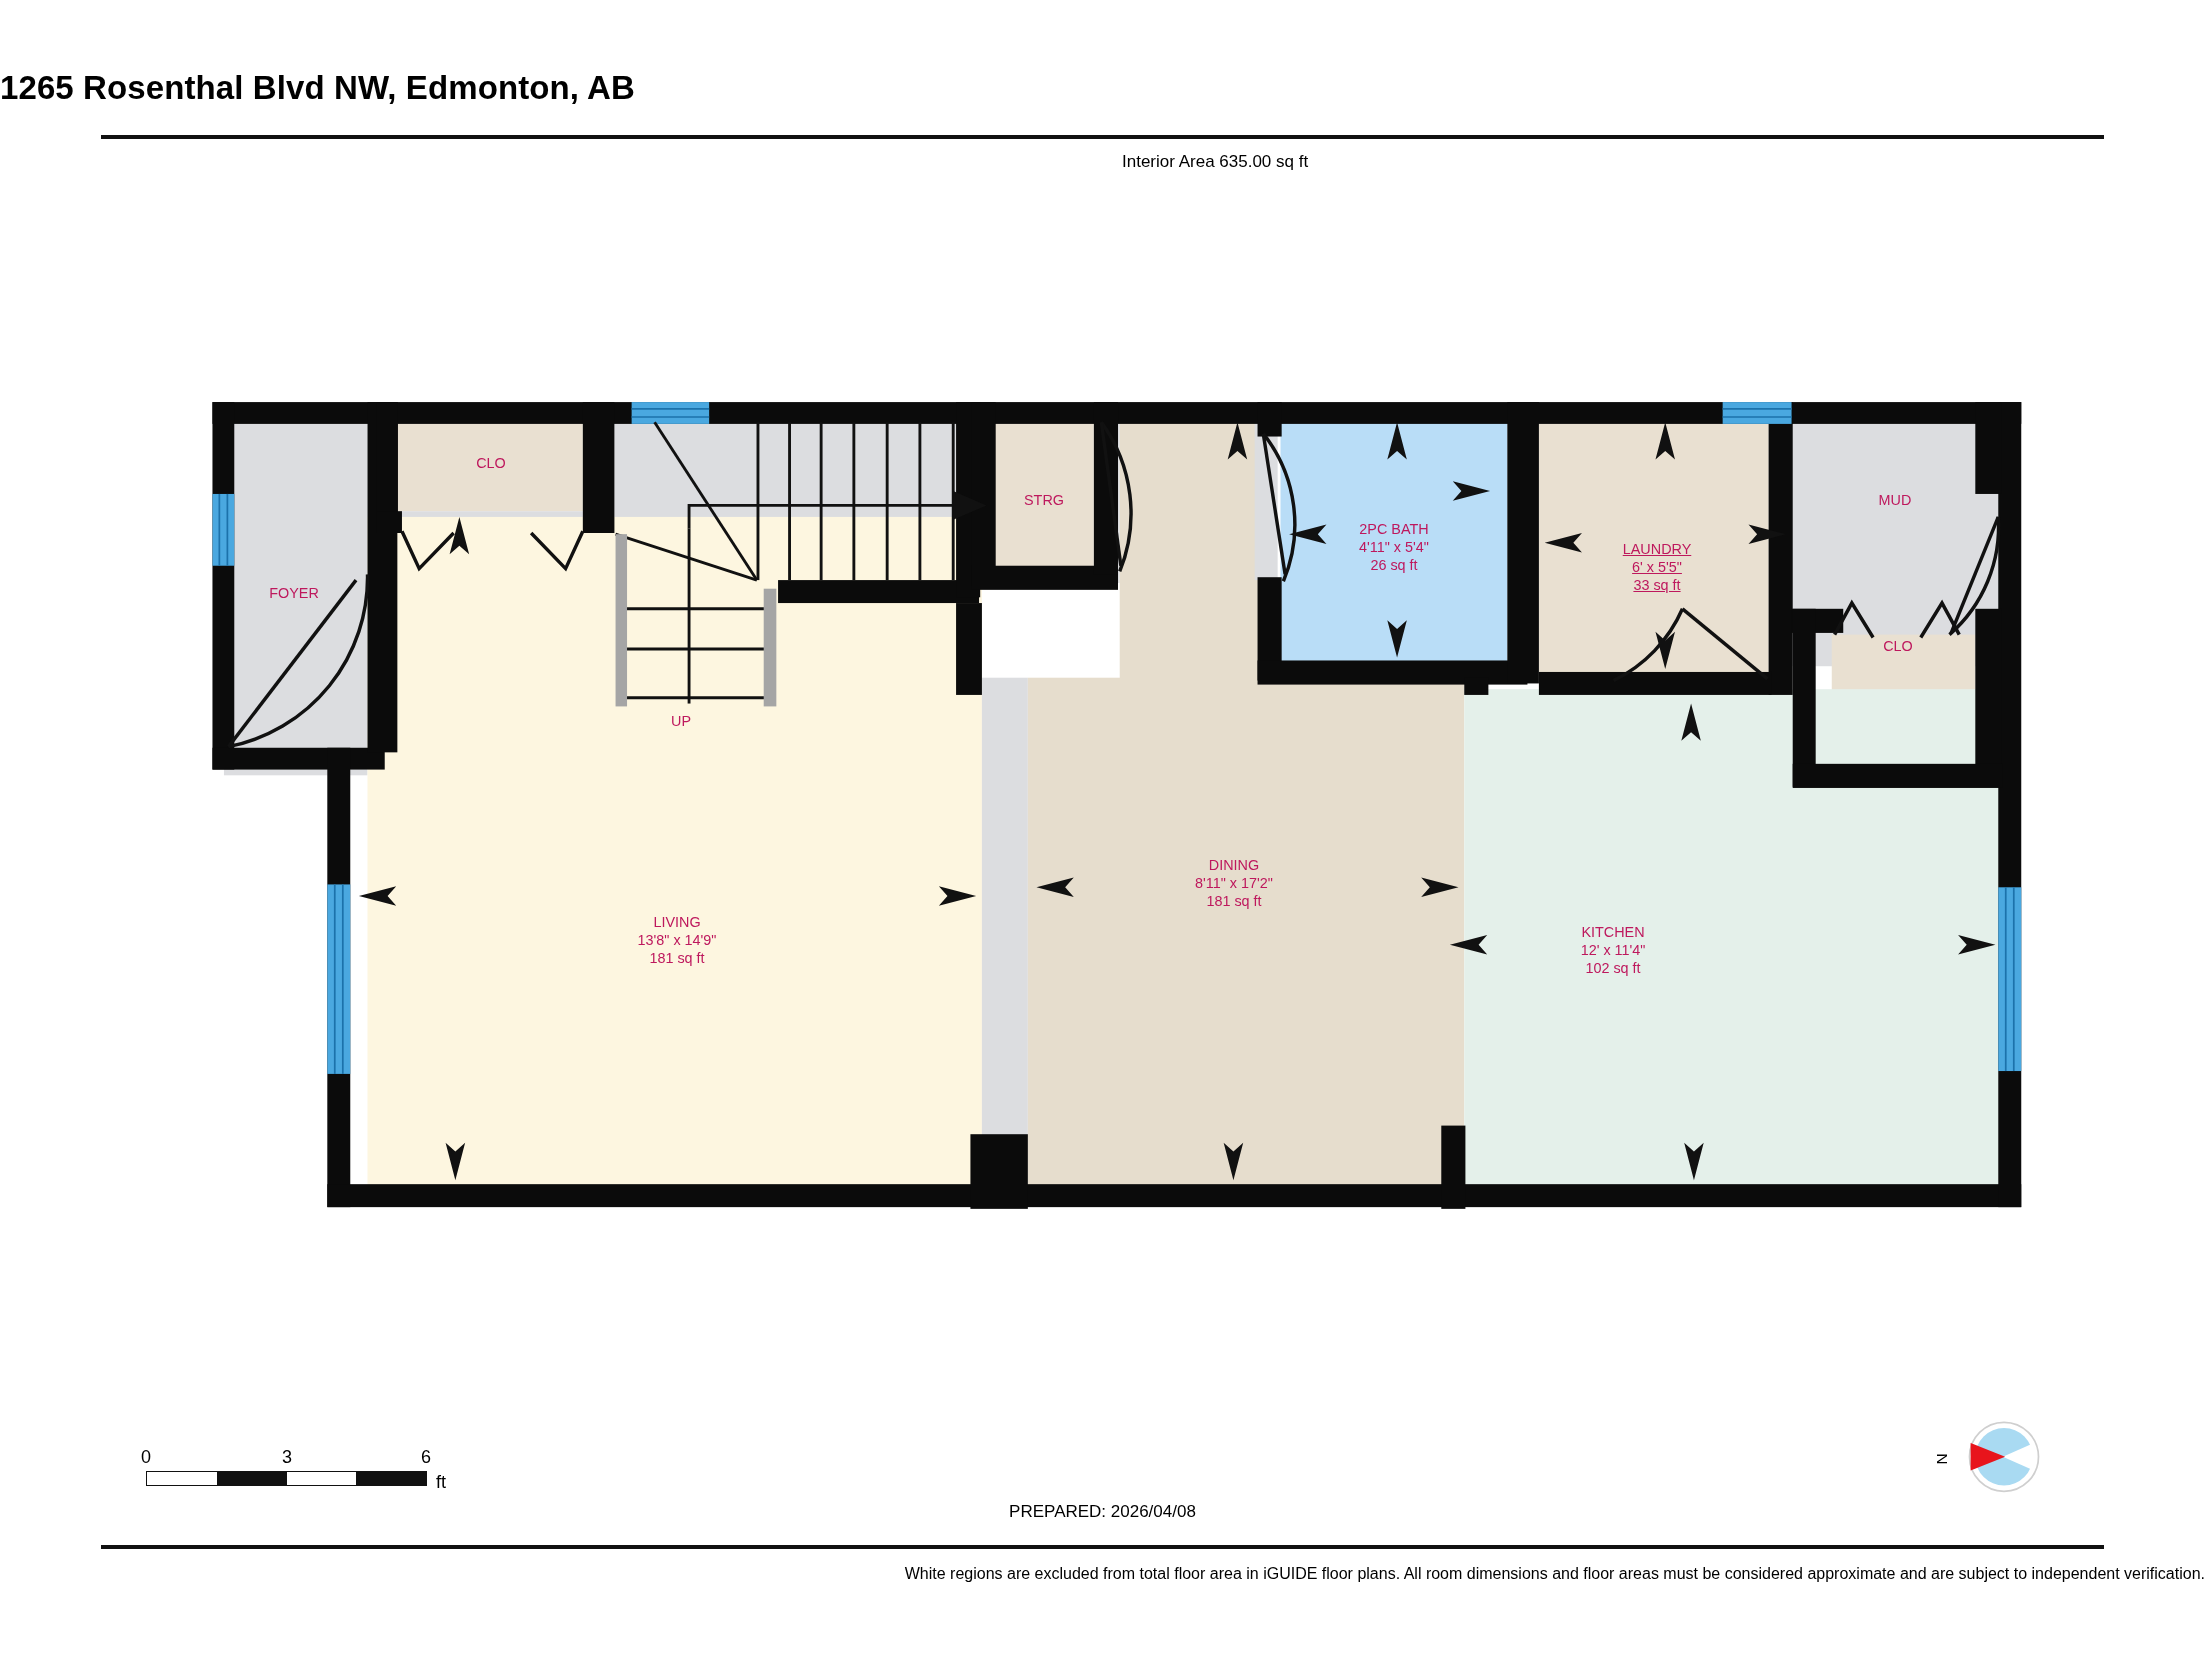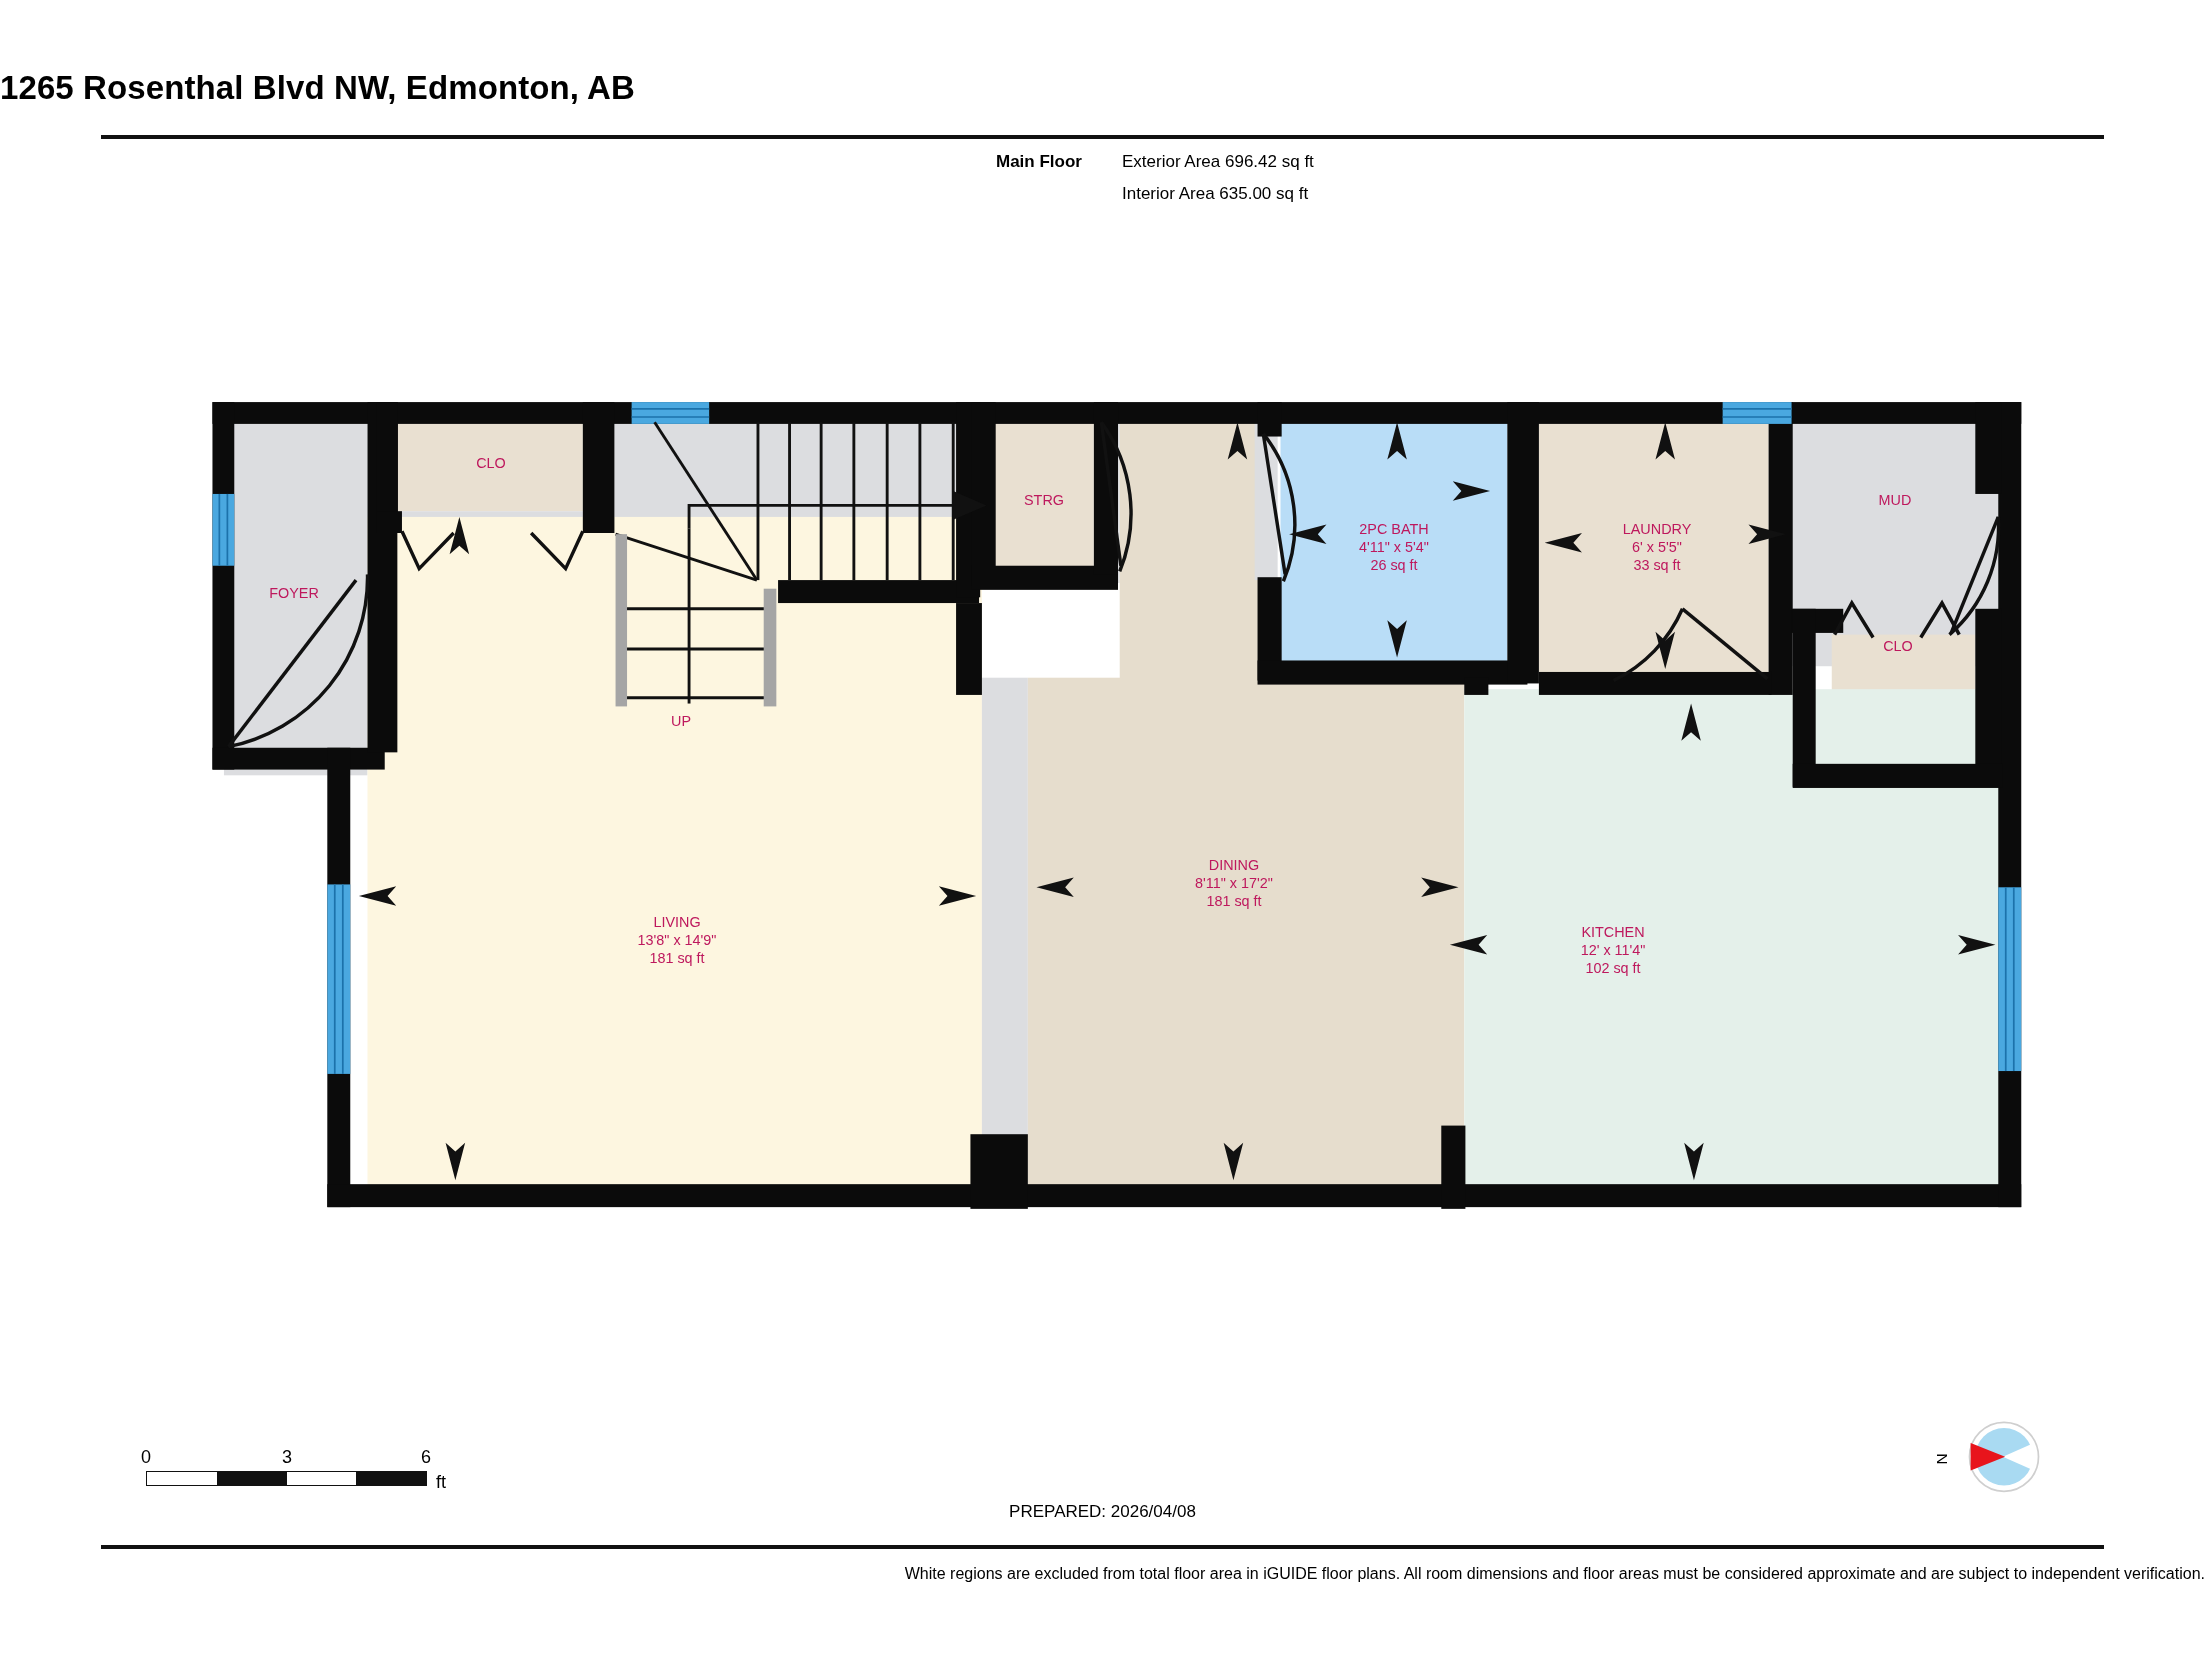--- a/index.html
+++ b/index.html
@@ -152,24 +152,20 @@
     pointer-events: none;
   }
 </style>
 </head>
 <body>
 
 <div id="header-title">1265 Rosenthal Blvd NW, Edmonton, AB</div>
 <div id="header-rule"></div>
 
 <div id="area-block">
-  <div class="area-row">
-    <div class="area-label">Main Floor</div>
-    <div class="area-val">Exterior Area 696.42 sq ft</div>
-  </div>
   <div class="area-row">
     <div class="area-label"></div>
     <div class="area-val">Interior Area 635.00 sq ft</div>
   </div>
 </div>
 
 <svg id="plan" viewBox="0 0 3840 2880" xmlns="http://www.w3.org/2000/svg">
 
   <rect x="390" y="730" width="250" height="620" fill="#dcdde0"></rect>
 
@@ -381,21 +377,21 @@
 <div class="rm-label" style="left:1044px; top:491px;">
   <div>STRG</div>
 </div>
 
 <div class="rm-label" style="left:1394px; top:520px;">
   <div>2PC BATH</div>
   <div>4'11" x 5'4"</div>
   <div>26 sq ft</div>
 </div>
 
-<div class="rm-label" style="left:1657px; top:520px;">
+<div class="rm-label" style="left:1657px; top:540px;text-decoration:underline;">
   <div>LAUNDRY</div>
   <div>6' x 5'5"</div>
   <div>33 sq ft</div>
 </div>
 
 <div class="rm-label" style="left:1895px; top:491px;">
   <div>MUD</div>
 </div>
 
 <div class="rm-label" style="left:1898px; top:637px;">

